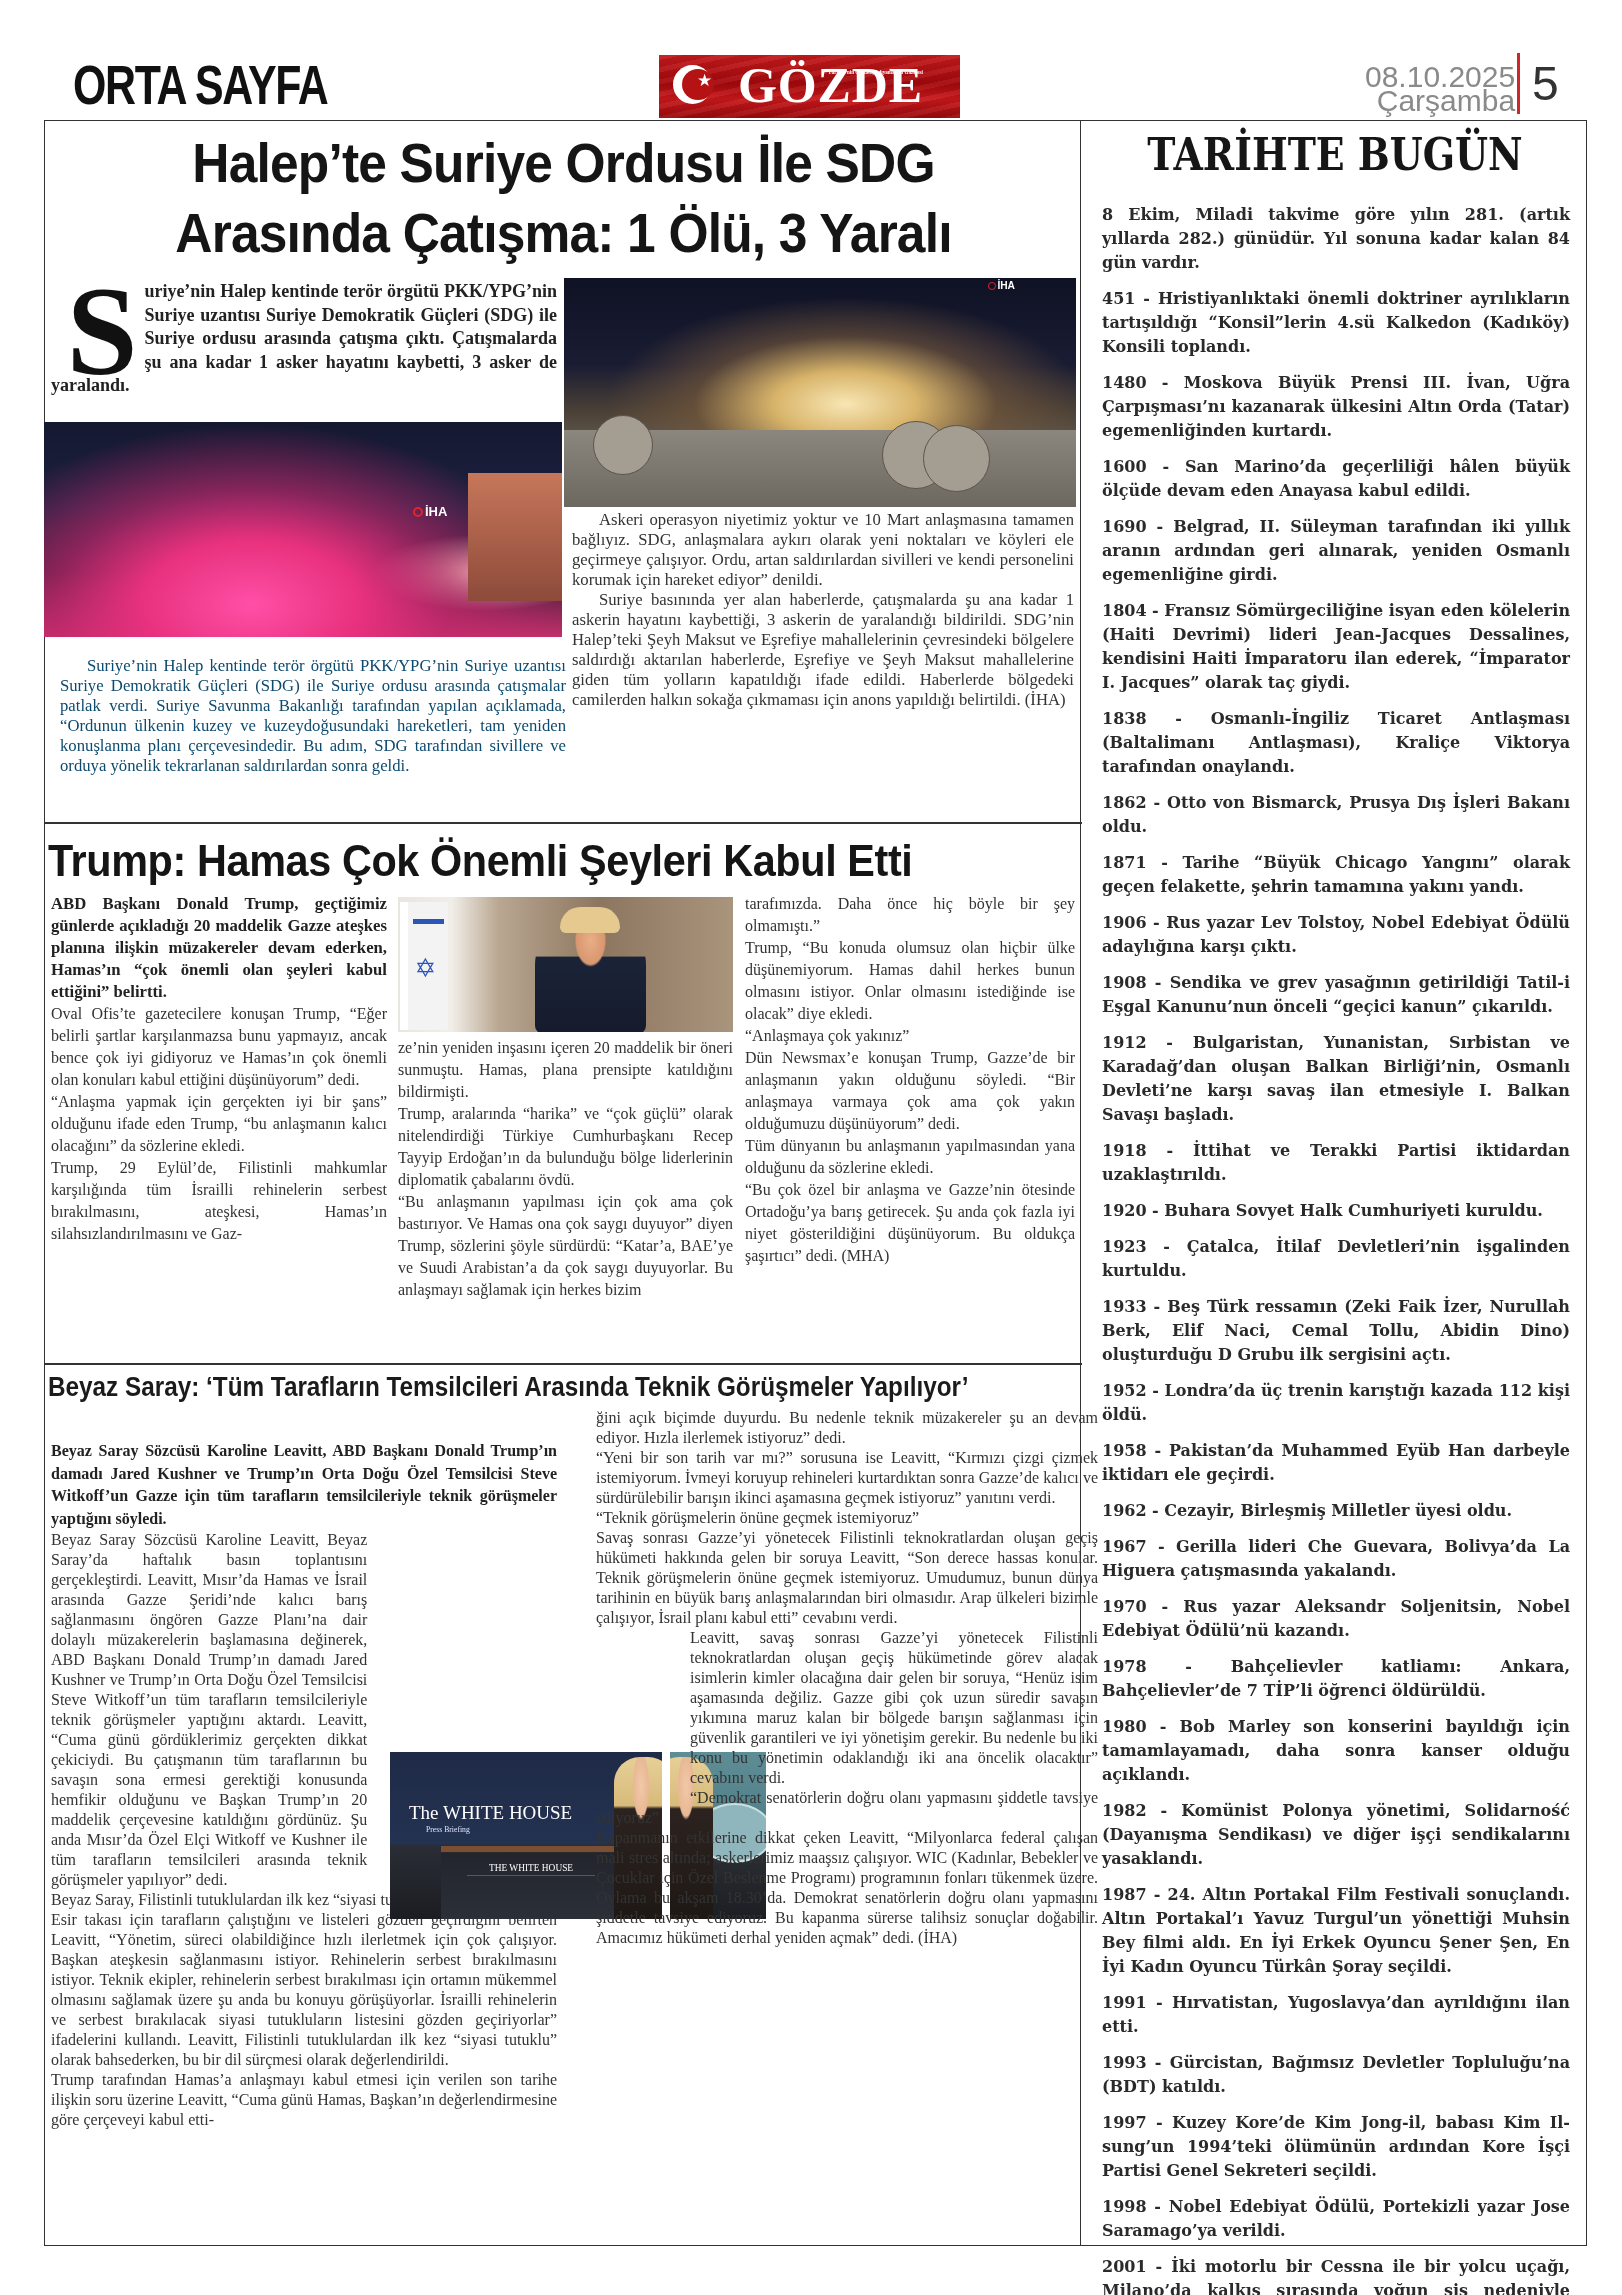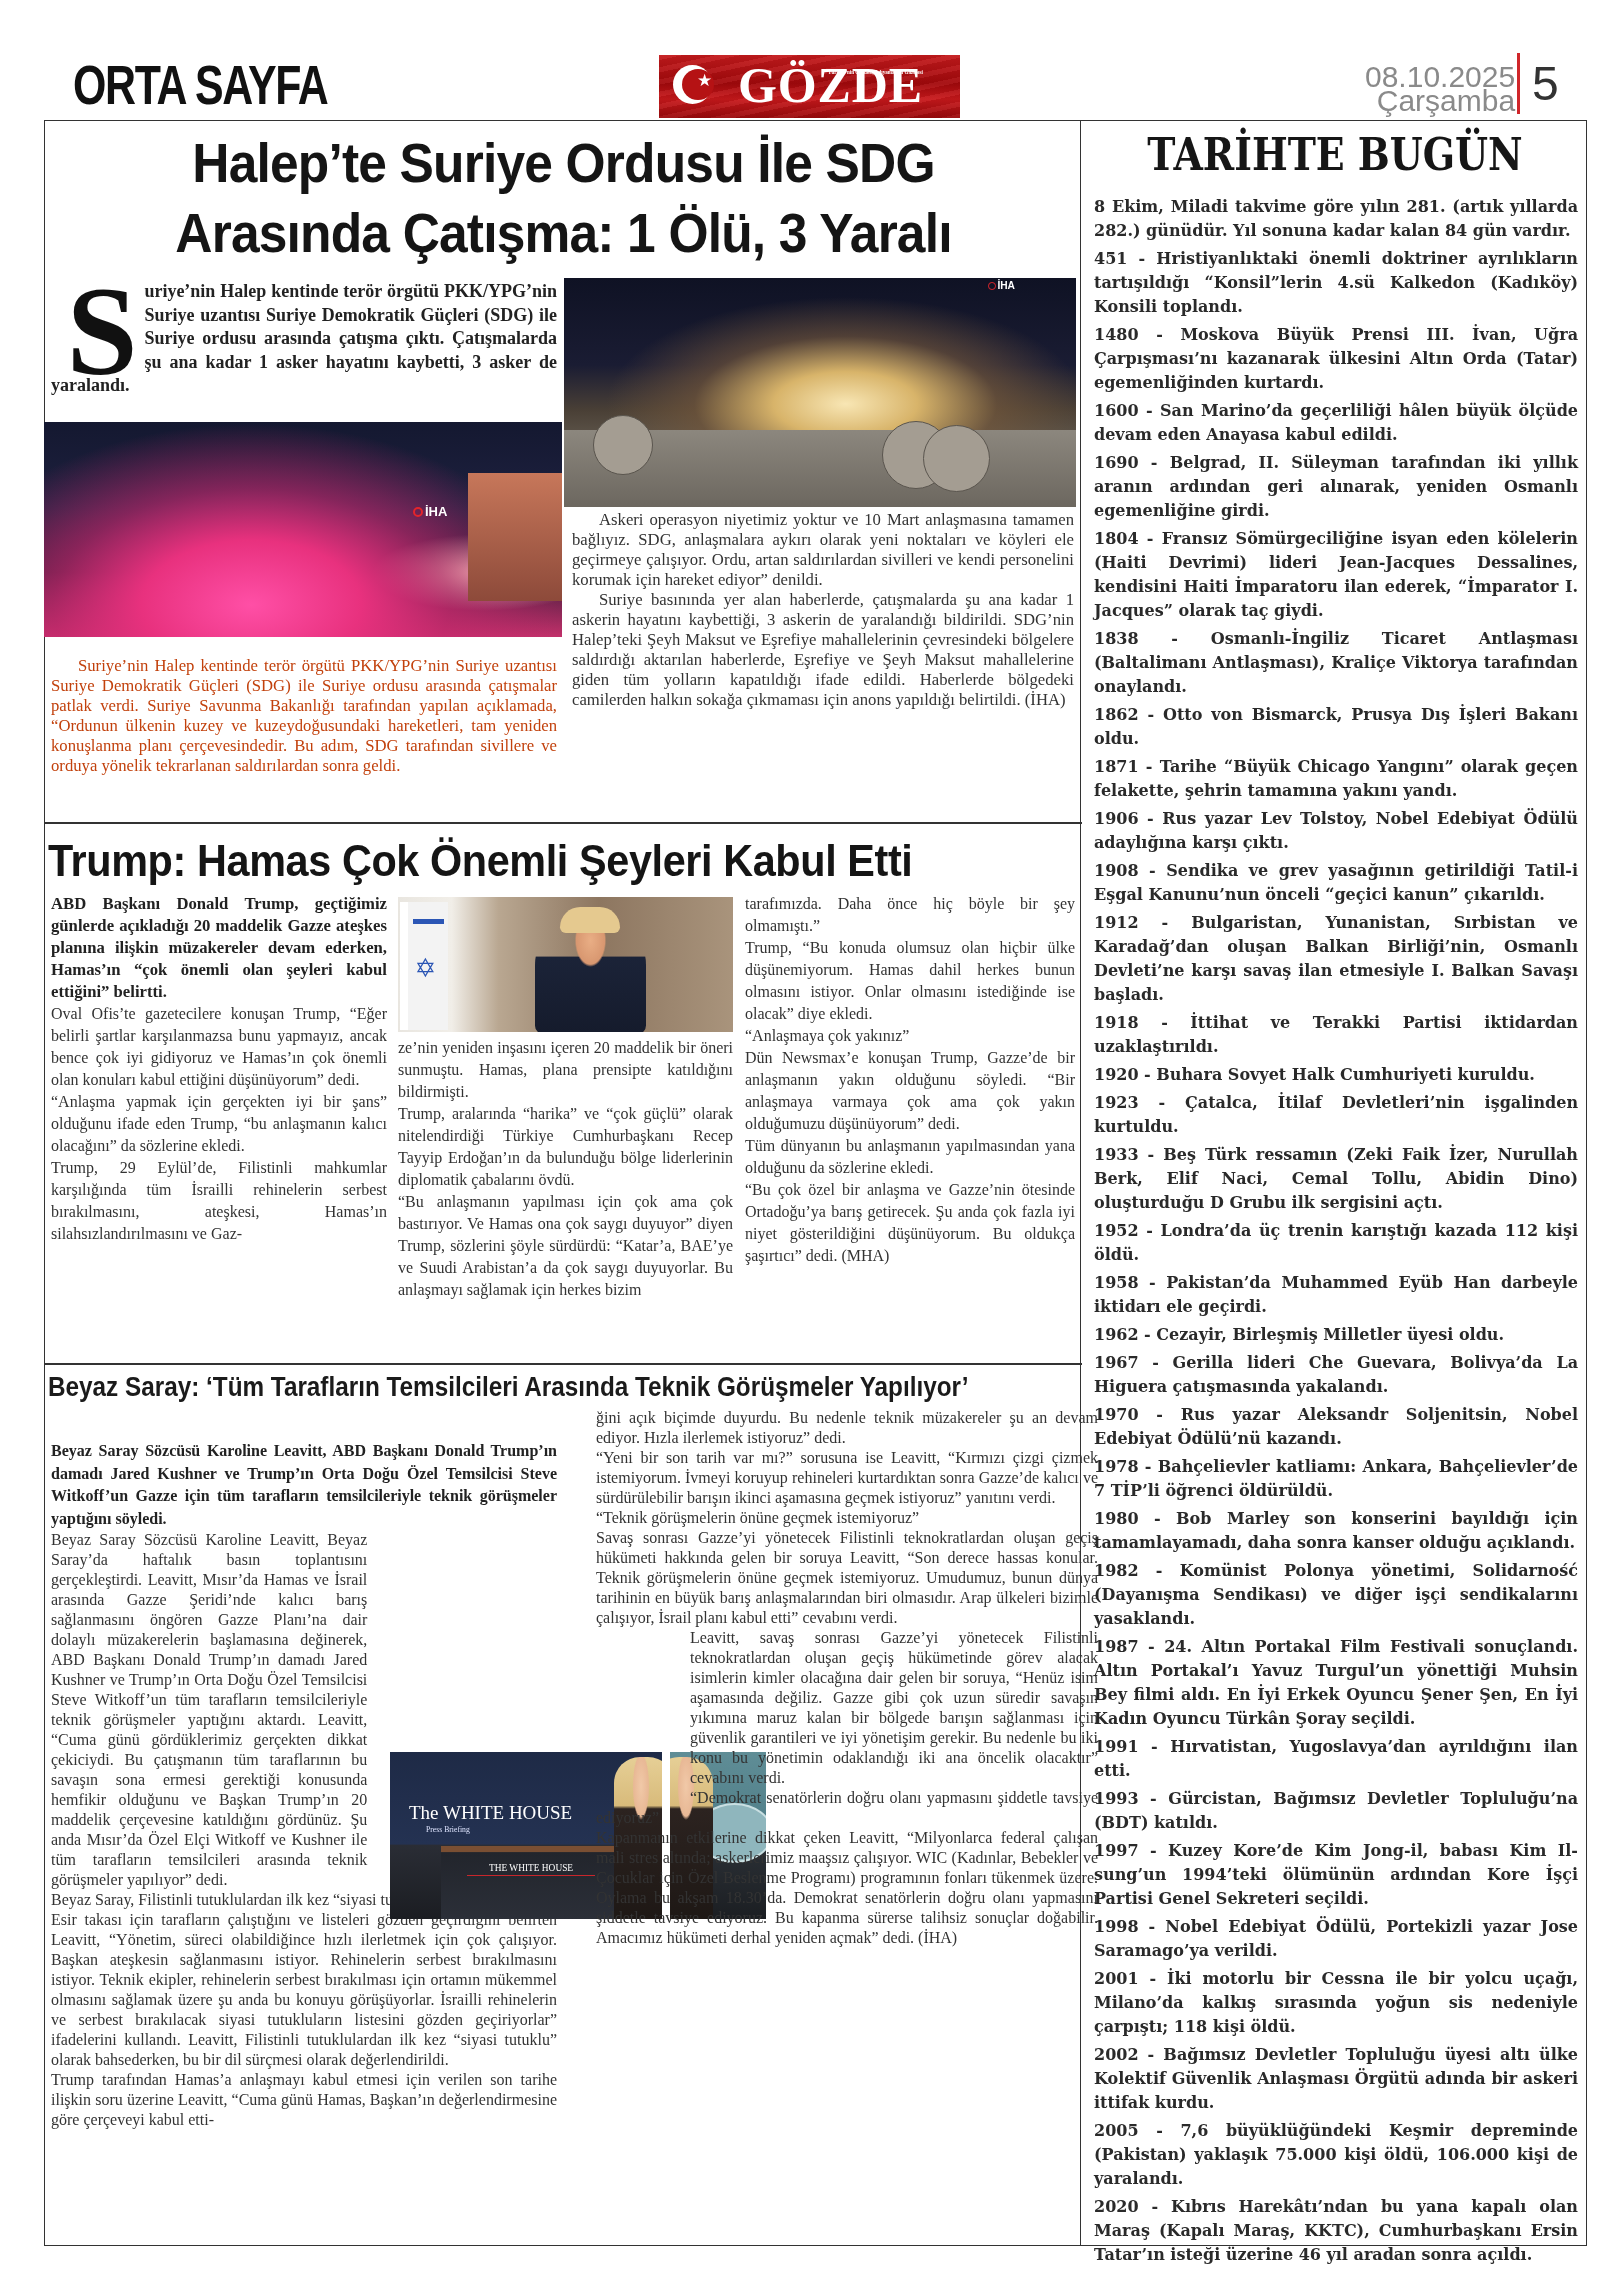--- a/index.html
+++ b/index.html
@@ -35,21 +35,21 @@
       radial-gradient(ellipse at 85% 70%, #ffe7d0 0%, transparent 18%),
       linear-gradient(180deg, #141830 0%, #1e2140 40%, #3a1c3a 70%, #c2306a 100%); }
   .photo-clash1 .bldg { position: absolute; right: 0; top: 51px; width: 94px; height: 128px; background: linear-gradient(180deg, #c7775a, #8d4a3a); }
   .photo-clash2 { left: 564px; top: 278px; width: 512px; height: 229px; background:
       radial-gradient(ellipse at 55% 55%, #f8e6b4 0%, #d8b46a 18%, rgba(120,90,60,0.6) 38%, transparent 60%),
       linear-gradient(180deg, #0f1224 0%, #1a1c33 38%, #4a4036 58%, #6b6358 78%, #5e5850 100%); }
   .photo-clash2 .roof { position: absolute; left: 0; bottom: 0; width: 100%; height: 77px; background: linear-gradient(180deg, #8c877e, #6c675f); }
   .photo-clash2 .dish { position: absolute; border-radius: 50%; background: #a49d92; border: 1.7px solid #5a554e; }
   .watermark { position: absolute; font-family: "Liberation Sans", sans-serif; font-weight: bold; color: #fff; font-size: 13px; }
   .watermark .dot { display: inline-block; width: 10.2px; height: 10.2px; border-radius: 50%; border: 2.6px solid #e3242b; margin-right: 1.7px; vertical-align: -0.9px; }
-  .s1-body-left { position: absolute; left: 51px; top: 656px; width: 506px; font-family: "Liberation Serif", serif; font-size: 16.7px; line-height: 20px; text-align: justify; color: #c2410c; }
+  .s1-body-left { position: absolute; left: 60px; top: 656px; width: 506px; font-family: "Liberation Serif", serif; font-size: 16.7px; line-height: 20px; text-align: justify; color: #0c4a6e; }
   .s1-body-right { position: absolute; left: 572px; top: 510px; width: 502px; font-family: "Liberation Serif", serif; font-size: 16.7px; line-height: 20px; text-align: justify; color: #333; }
   .indent { text-indent: 27px; }
   .hr { position: absolute; height: 1.7px; background: #333; }
 
   
   .s2-headline { position: absolute; left: 48px; top: 833px; width: 1030px; font-family: "Liberation Sans", sans-serif; font-weight: 900; font-size: 44px; line-height: 55px; color: #151515; letter-spacing: -0.4px; white-space: nowrap; transform: scaleX(0.94); transform-origin: left center; }
   .col { position: absolute; font-family: "Liberation Serif", serif; font-size: 16px; line-height: 22px; color: #333; text-align: justify; }
   .col p { margin: 0; }
   .s2-col1 { left: 51px; top: 893px; width: 336px; }
   .s2-col1 .lead { font-weight: bold; font-size: 16.7px; color: #222; }
@@ -77,21 +77,21 @@
   .photo-wh .podium { position: absolute; left: 51px; top: 94px; width: 179px; height: 73px; background: linear-gradient(180deg, #7a4f33 0%, #7a4f33 8%, #22252c 9%, #2b2f38 100%); }
   .photo-wh .podium-label { position: absolute; left: 26px; top: 17px; width: 128px; font-family: "Liberation Serif", serif; font-size: 9.4px; color: #fff; text-align: center; border-bottom: 1.7px solid #c8262b; padding-bottom: 1.7px; white-space: nowrap; }
   .photo-wh .woman { position: absolute; left: 224px; top: 5.1px; width: 60px; height: 162px; border-radius: 26px 26px 0 0; background: radial-gradient(ellipse at 45% 18%, #f1c9a8 0%, #e8b895 16%, transparent 18%), linear-gradient(180deg, #e6cf96 0%, #d8bb7b 30%, #2c2320 32%, #1e1815 100%); }
   .photo-wh2 { left: 670px; top: 1752px; width: 96px; height: 167px; background: linear-gradient(180deg, #5f8d96 0%, #4e7c86 55%, #2b3036 56%, #1b1e22 100%); }
   .photo-wh2 .woman { position: absolute; left: -17px; top: 5.1px; width: 60px; height: 162px; border-radius: 26px 26px 0 0; background: radial-gradient(ellipse at 55% 18%, #f1c9a8 0%, #e8b895 16%, transparent 18%), linear-gradient(180deg, #e6cf96 0%, #d8bb7b 30%, #2c2320 32%, #1e1815 100%); }
   .photo-wh2 .seal { position: absolute; left: 26px; top: 51px; width: 77px; height: 60px; border-radius: 50%; background: #8fb6bd; border: 2.6px solid #c9dfe2; }
 
   
   .side-title { position: absolute; left: 1083px; top: 128px; width: 504px; text-align: center; font-family: "DejaVu Serif", serif; font-weight: 900; font-size: 44px; line-height: 53px; color: #161616; letter-spacing: 0; transform: scaleX(0.86); transform-origin: center; white-space: nowrap; }
   .side-list { position: absolute; left: 1090px; top: 191px; width: 492px; font-family: "DejaVu Serif", serif; font-weight: bold; font-size: 16px; line-height: 24px; text-align: justify; color: #2a2a2a; }
-  .side-list p { margin: 4px; }
+  .side-list p { margin: 12px; }
   .event-year::after { content: " - "; }
 </style>
 </head>
 <body>
 
 <header class="masthead">
   <div class="section-label">ORTA SAYFA</div>
   <div class="logo">
     <span class="logo-crescent"></span>
     <span class="logo-star">★</span>

